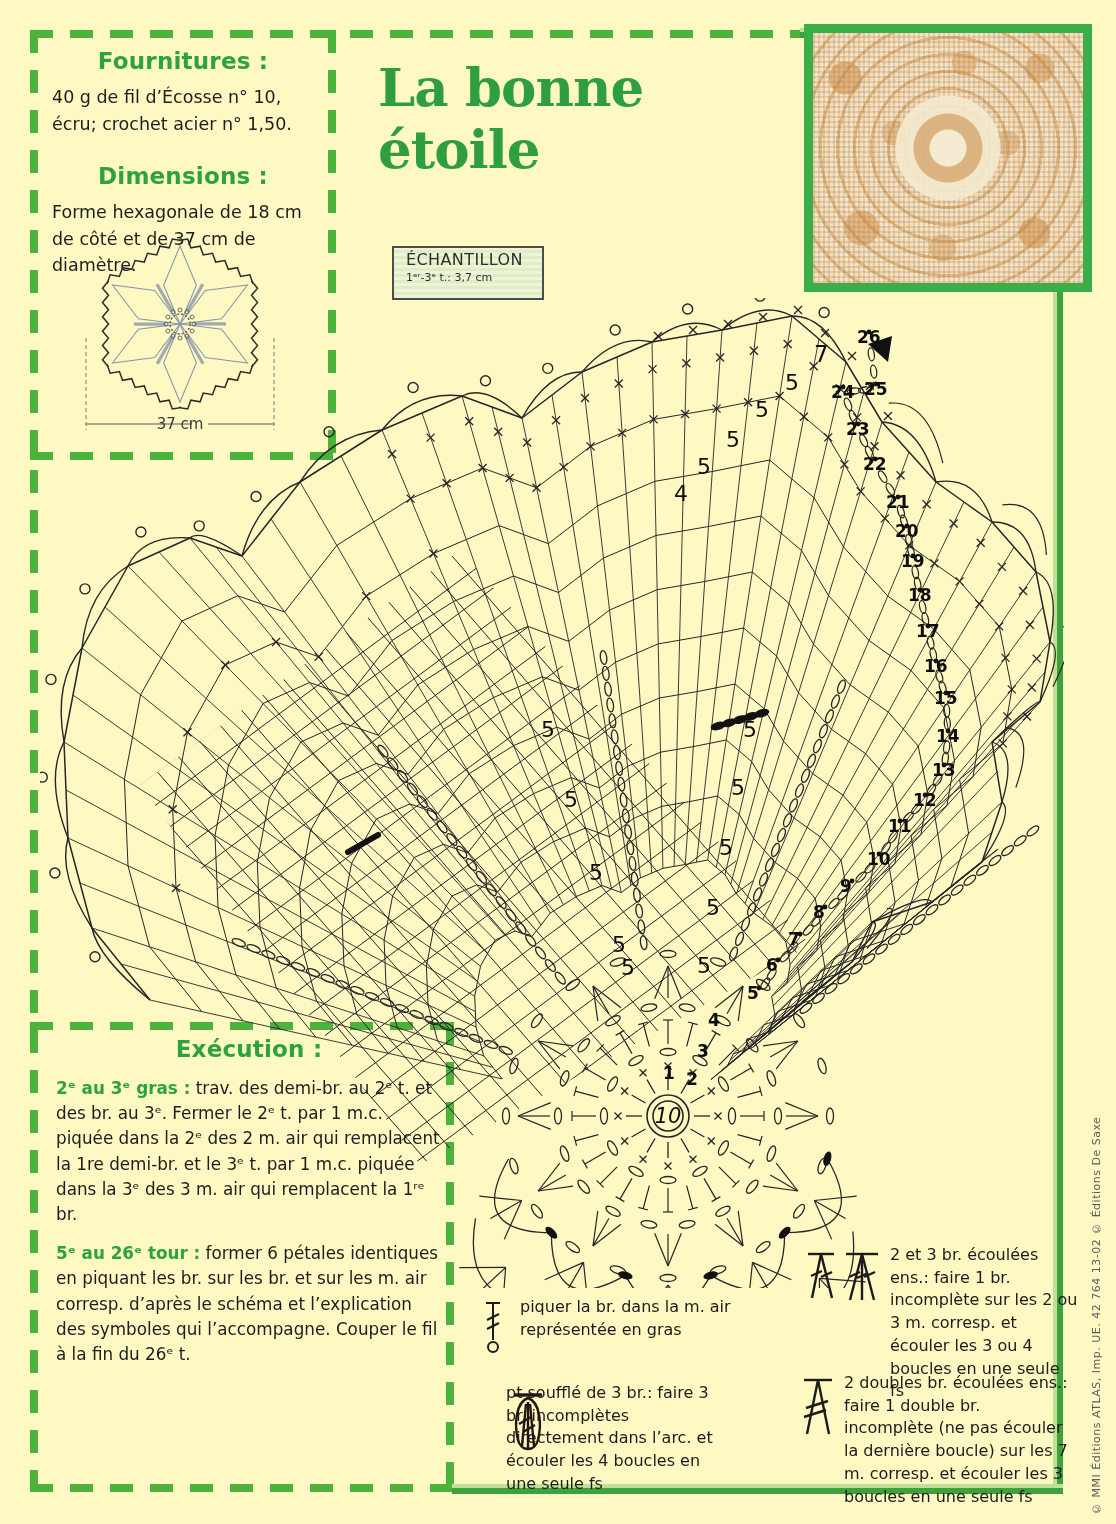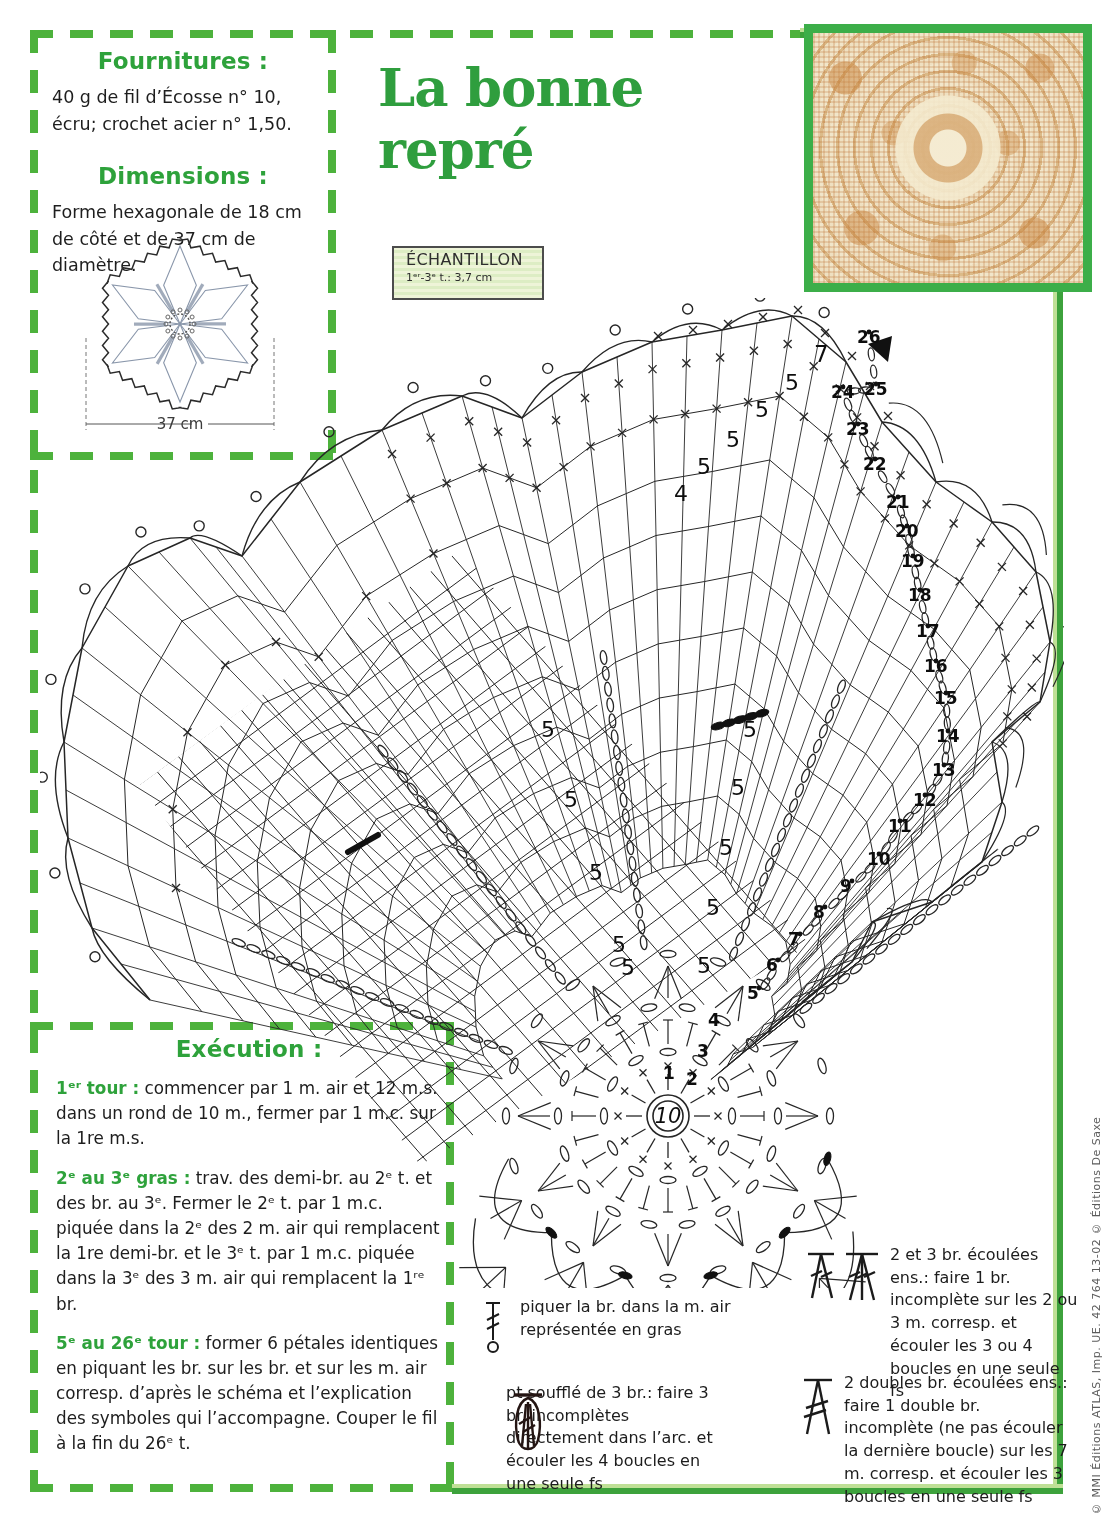--- a/index.html
+++ b/index.html
@@ -1,16 +1,16 @@
 <!DOCTYPE html>
 <html><head>
 <meta charset="utf-8">
 <style>
   html,body{margin:0;padding:0;background:#d8dcdc;}
-  #page{position:relative;width:1116px;height:1524px;background:#ffffff;overflow:hidden;
+  #page{position:relative;width:1116px;height:1524px;background:#fef9c3;overflow:hidden;
         font-family:"DejaVu Sans","Liberation Sans",sans-serif;color:#222;}
   
   .dash-h{position:absolute;height:8px;background:repeating-linear-gradient(90deg,#4db23c 0 23px,rgba(0,0,0,0) 23px 40px);}
   .dash-v{position:absolute;width:8px;background:repeating-linear-gradient(180deg,#4db23c 0 23px,rgba(0,0,0,0) 23px 40px);}
   
   .frame-v{position:absolute;width:10px;background:linear-gradient(90deg,#bfe096 0 4px,#3da23c 4px 10px);}
   .frame-h{position:absolute;height:10px;background:linear-gradient(180deg,#bfe096 0 4px,#3da23c 4px 10px);}
 
   .green-head{color:#2ea23b;font-weight:bold;font-size:23px;text-align:center;letter-spacing:.2px;}
   .body-text{font-size:17.5px;line-height:1.52;color:#1e1e1e;}
@@ -117,21 +117,21 @@
         <circle cx="127" cy="79.87564434701785" r="2" fill="none" stroke="#666" stroke-width="1"></circle>
         <circle cx="132.12435565298213" cy="85" r="2" fill="none" stroke="#666" stroke-width="1"></circle>
         <line x1="26" y1="106" x2="26" y2="198" stroke="#777" stroke-width="1" stroke-dasharray="4 3"></line>
         <line x1="214" y1="106" x2="214" y2="198" stroke="#777" stroke-width="1" stroke-dasharray="4 3"></line>
         <line x1="26" y1="192" x2="132" y2="192" stroke="#555" stroke-width="1"></line>
         <line x1="148" y1="192" x2="214" y2="192" stroke="#555" stroke-width="1"></line>
         <text x="120" y="197" text-anchor="middle" font-size="15" fill="#3b3b3b" font-family="&quot;DejaVu Serif&quot;,serif">37 cm</text>
       </svg>
   </div>
 
-  <div id="page-title">La bonne repré</div>
+  <div id="page-title">La bonne étoile</div>
 
   <div id="gauge-box">
     <div class="g1">ÉCHANTILLON</div>
     <div class="g2">1ᵉʳ-3ᵉ t.: 3,7 cm</div>
   </div>
 
   <div id="lace-photo"></div>
 
   <div id="crochet-chart">
     <svg id="chartsvg" width="1024" height="990" viewBox="0 0 1024 990">
@@ -888,23 +888,20 @@
         <text x="657" y="176" font-size="22" fill="#0d0d0d" font-family="&quot;DejaVu Serif&quot;,serif">5</text>
         <text x="634" y="203" font-size="22" fill="#0d0d0d" font-family="&quot;DejaVu Serif&quot;,serif">4</text>
         <text x="774" y="64" font-size="23" fill="#0d0d0d" font-family="&quot;DejaVu Serif&quot;,serif">7</text>
         <text x="628" y="825" font-size="21" fill="#0d0d0d" text-anchor="middle" font-style="italic" font-family="&quot;DejaVu Serif&quot;,serif">10</text>
       </svg>
   </div>
 
   <div id="execution-box">
     <h3 class="green-head">Exécution :</h3>
     <div class="step">
-      <span class="lbl">1ᵉʳ tour :</span><span> commencer par 1 m. air et 12 m.s. dans un rond de 10 m., fermer par 1 m.c. sur la 1re m.s.</span>
-    </div>
-    <div class="step">
       <span class="lbl">2ᵉ au 3ᵉ gras :</span><span> trav. des demi-br. au 2ᵉ t. et des br. au 3ᵉ. Fermer le 2ᵉ t. par 1 m.c. piquée dans la 2ᵉ des 2 m. air qui remplacent la 1re demi-br. et le 3ᵉ t. par 1 m.c. piquée dans la 3ᵉ des 3 m. air qui remplacent la 1ʳᵉ br.</span>
     </div>
     <div class="step">
       <span class="lbl">5ᵉ au 26ᵉ tour :</span><span> former 6 pétales identiques en piquant les br. sur les br. et sur les m. air corresp. d’après le schéma et l’explication des symboles qui l’accompagne. Couper le fil à la fin du 26ᵉ t.</span>
     </div>
   </div>
 
   <div class="legend-item" style="left:482px;top:1296px;">
     <svg class="licon" width="22" height="58" viewBox="0 0 22 58" style="position:absolute;left:0;top:2px;">
       <g stroke="#1b1b1b" stroke-width="2" fill="none">

